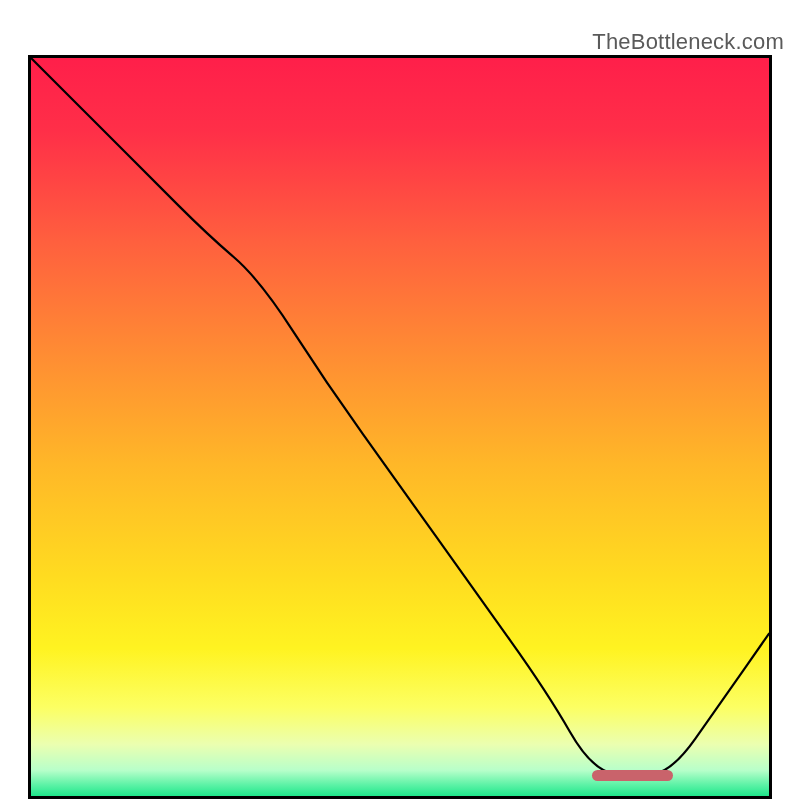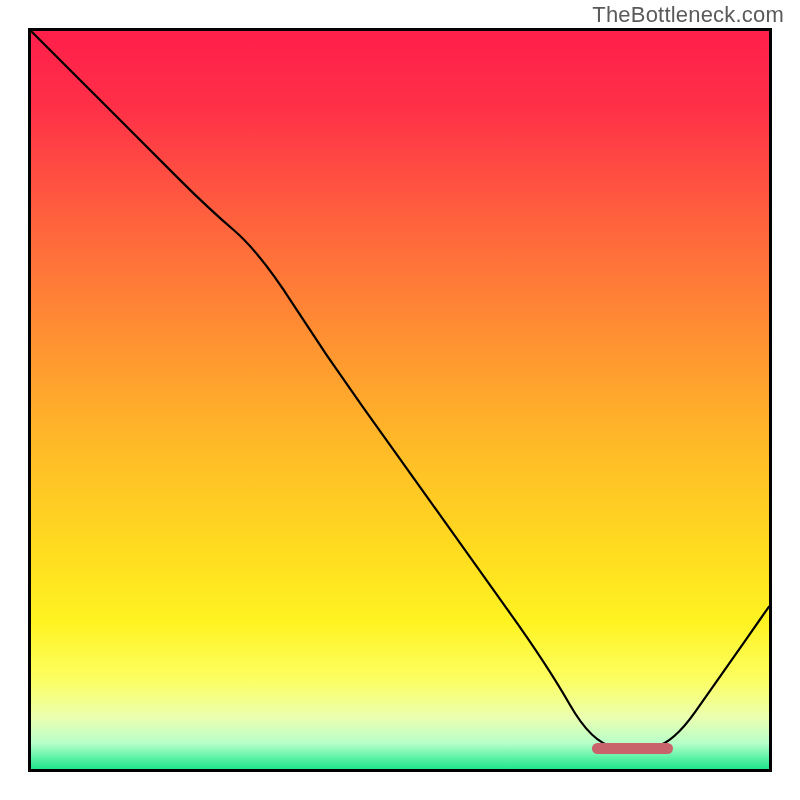--- a/index.html
+++ b/index.html
@@ -7,20 +7,21 @@
     padding: 0;
     width: 800px;
     height: 800px;
     background: #ffffff;
     font-family: Arial, Helvetica, sans-serif;
   }
   .container {
     position: relative;
     width: 800px;
     height: 688px;
+    margin-top: 27px;
   }
   .watermark {
     position: absolute;
     top: 2px;
     right: 16px;
     font-size: 22px;
     color: #5a5a5a;
     font-weight: 500;
     letter-spacing: 0.2px;
     z-index: 20;

